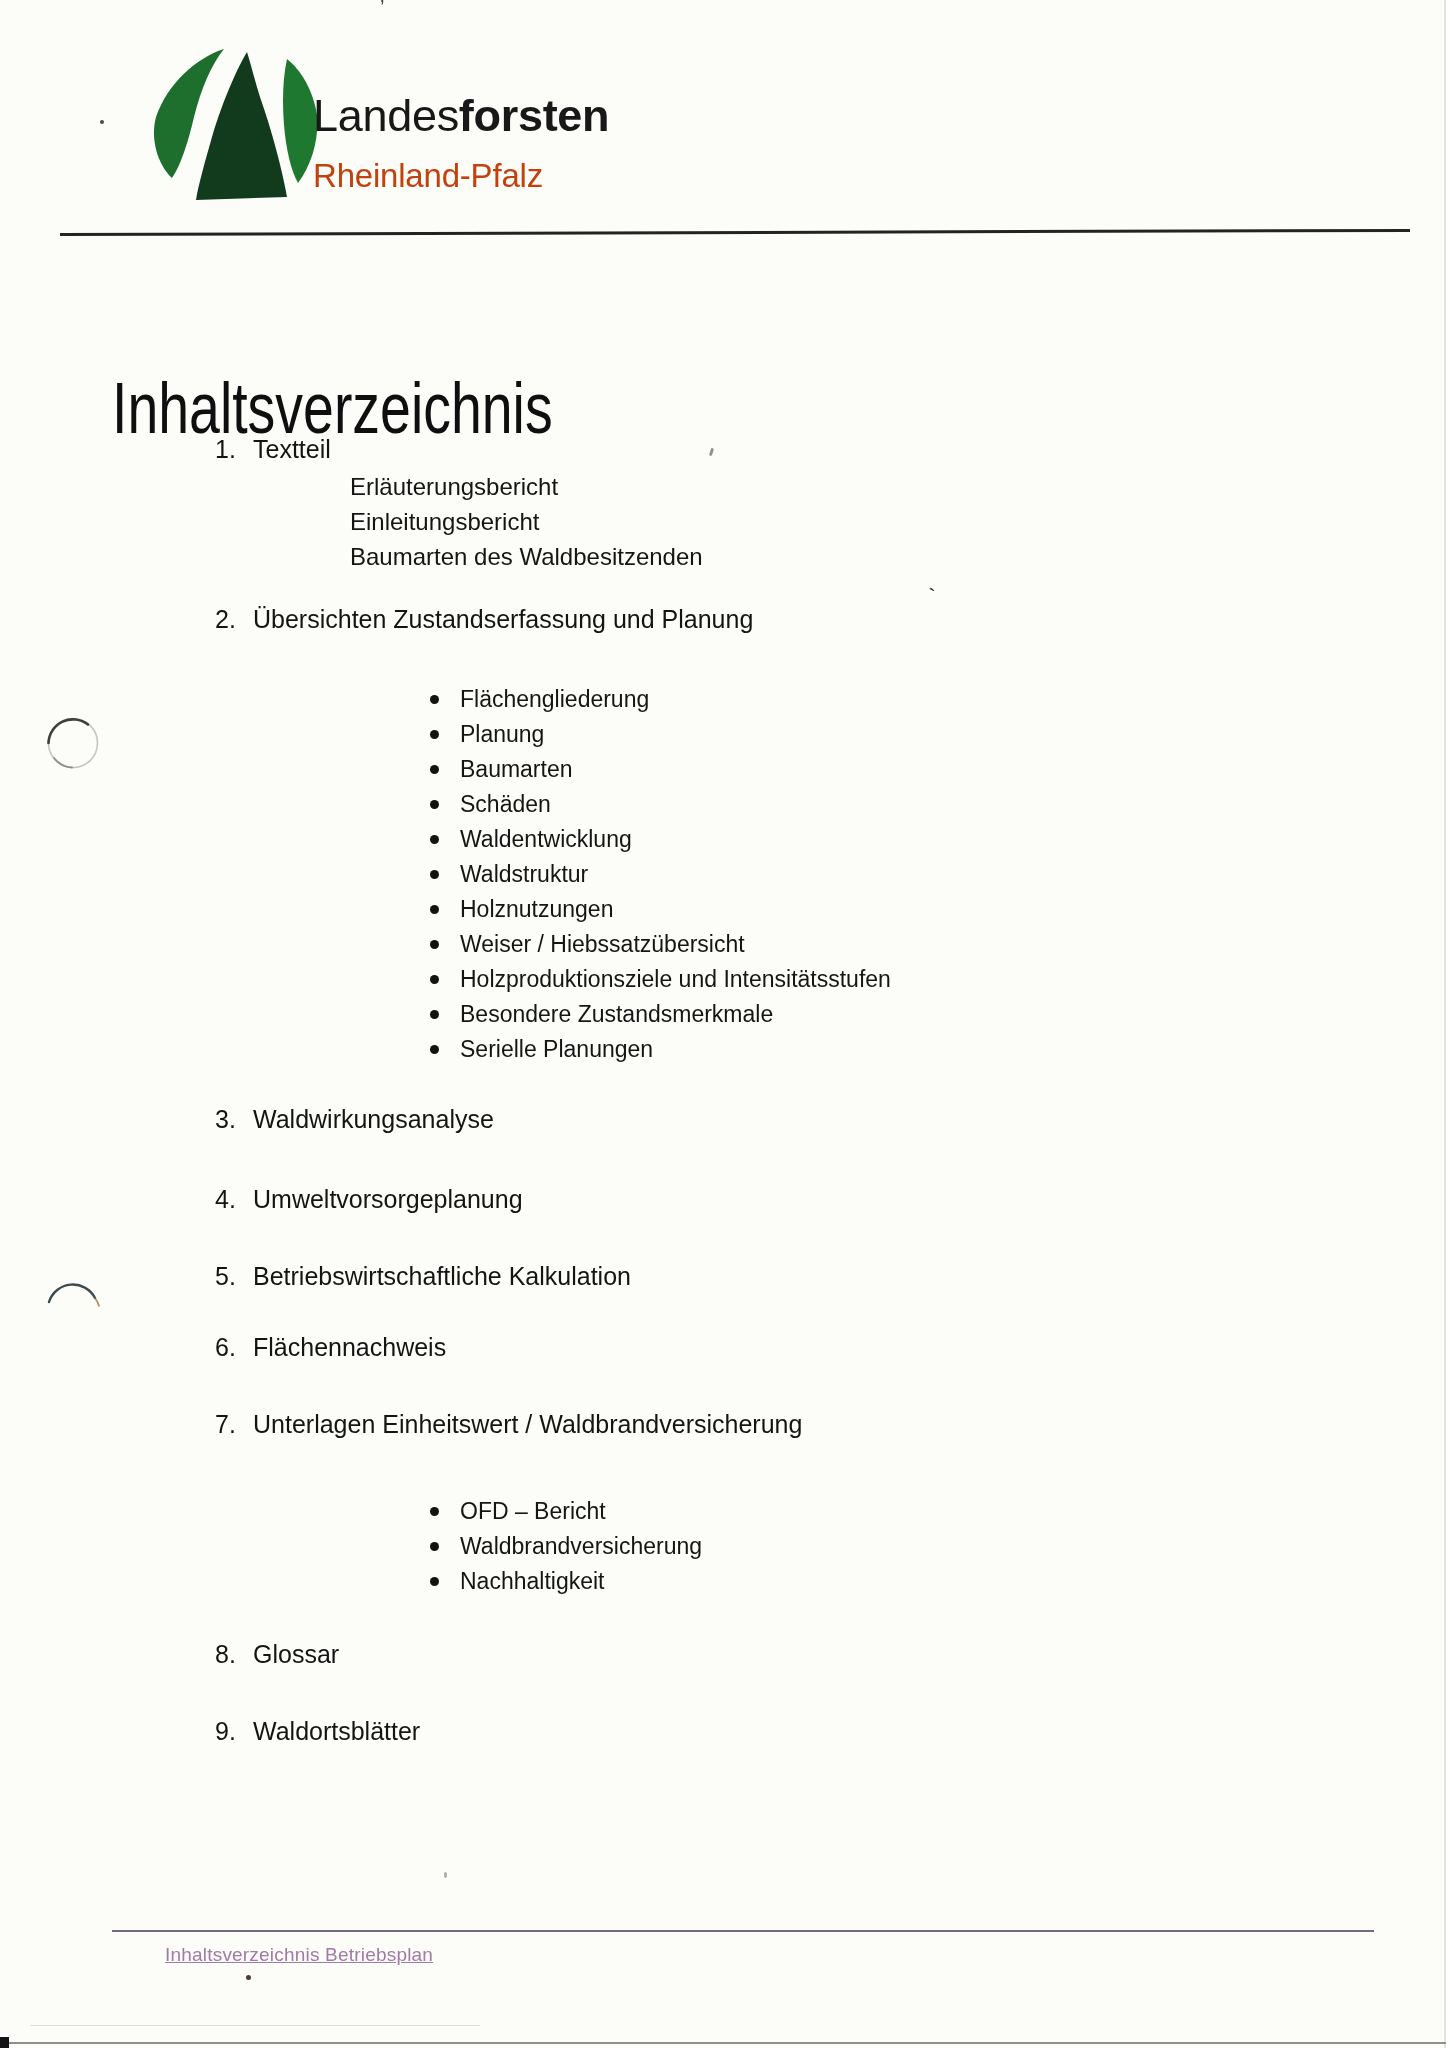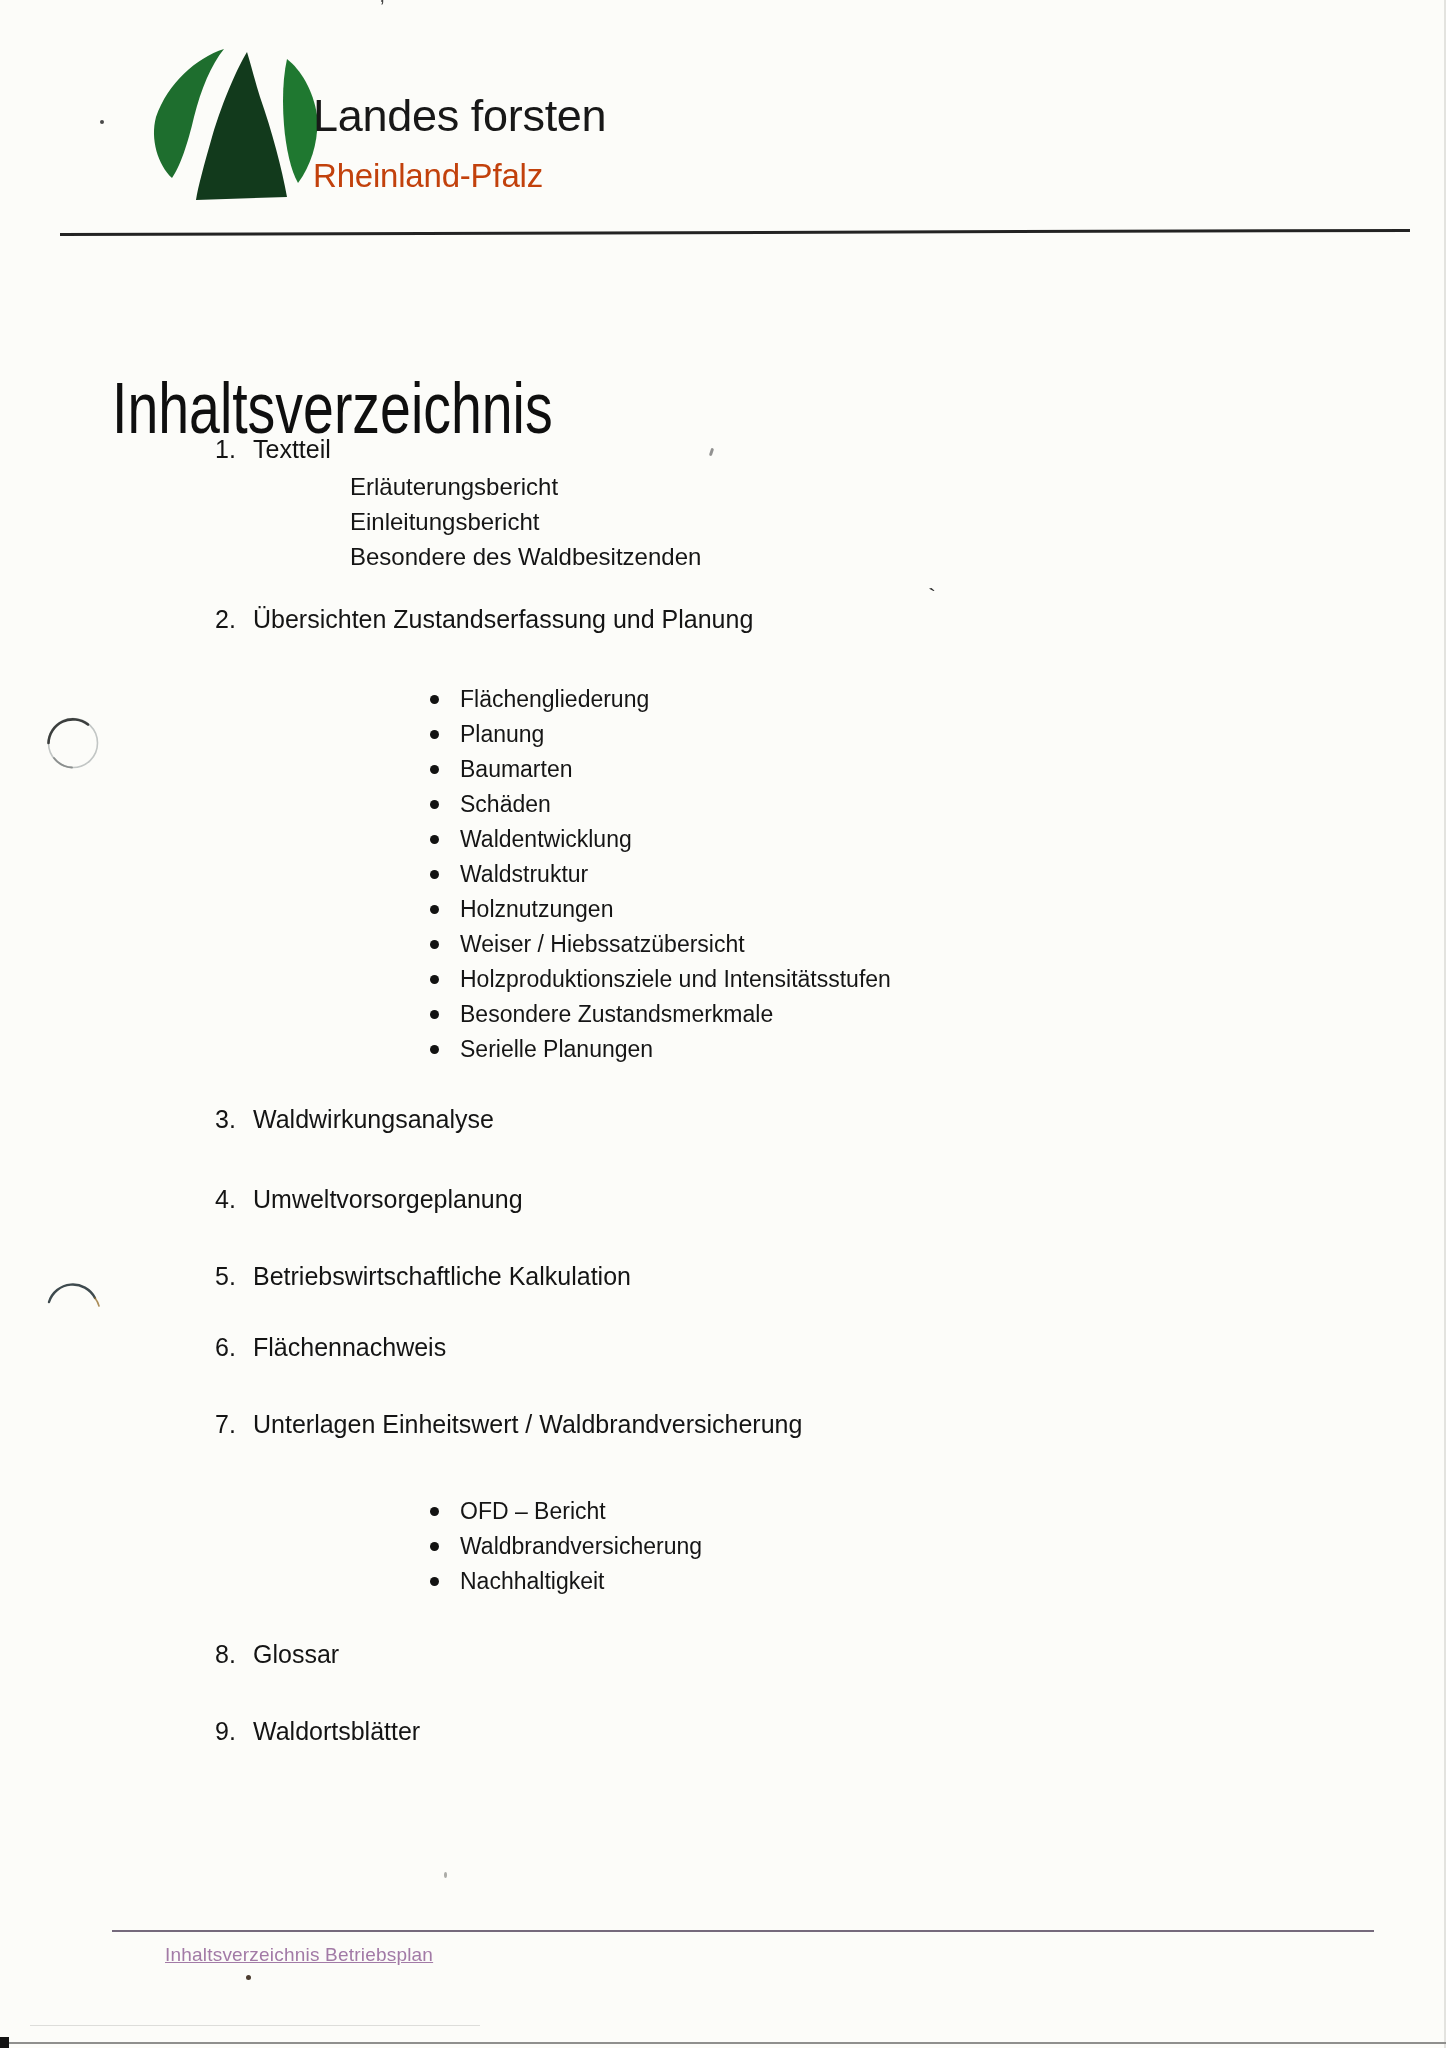--- a/index.html
+++ b/index.html
@@ -4,21 +4,21 @@
 <style>
   html,body{margin:0;padding:0;}
   body{background:#d9d9d6;font-family:"Liberation Sans","DejaVu Sans",sans-serif;}
   .page{
     position:relative;width:1446px;height:2048px;margin:0 auto;
     background:#fcfcf9;color:#161616;overflow:hidden;
   }
   
   .logo-mark{position:absolute;left:150px;top:45px;width:168px;height:160px;}
   .brand-line{position:absolute;left:313px;top:93px;font-size:45px;line-height:45px;color:#181818;letter-spacing:-0.3px;white-space:nowrap;}
-  .brand-line .bold{font-weight:400;margin-left:12px;}
+  .brand-line .bold{font-weight:700;}
   .brand-sub{position:absolute;left:313px;top:158px;font-size:33px;line-height:35px;color:#c2410c;letter-spacing:-0.2px;white-space:nowrap;}
   
   .header-rule{position:absolute;left:60px;top:231px;width:1350px;height:3px;background:#232323;transform:rotate(-0.18deg);}
   
   .doc-title{position:absolute;left:112px;top:324px;font-size:72px;line-height:72px;font-weight:400;color:#0f0f0f;transform:scaleX(0.77);transform-origin:0 50%;white-space:nowrap;}
   
   .toc-item{position:absolute;left:215px;font-size:25px;line-height:25px;color:#141414;white-space:nowrap;display:flex;}
   .toc-item .num{display:inline-block;width:38px;flex:none;}
   .sublines{position:absolute;left:350px;font-size:24px;line-height:35px;color:#151515;white-space:nowrap;}
   .bullets{position:absolute;left:430px;margin:0;padding:0;list-style:none;font-size:23px;color:#151515;text-align:center;}
@@ -61,21 +61,21 @@
 
   <h1 class="doc-title">Inhaltsverzeichnis</h1>
 
   <div class="toc-item" id="item1">
     <span class="num">1.</span>
     <span>Textteil</span>
   </div>
   <div class="sublines" id="sub1">
     <div>Erläuterungsbericht</div>
     <div>Einleitungsbericht</div>
-    <div>Besondere des Waldbesitzenden</div>
+    <div>Baumarten des Waldbesitzenden</div>
   </div>
 
   <div class="toc-item" id="item2">
     <span class="num">2.</span>
     <span>Übersichten Zustandserfassung und Planung</span>
   </div>
   <ul class="bullets" id="bul1">
     <li>
         <span class="dot"></span>
         <span>Flächengliederung</span>

